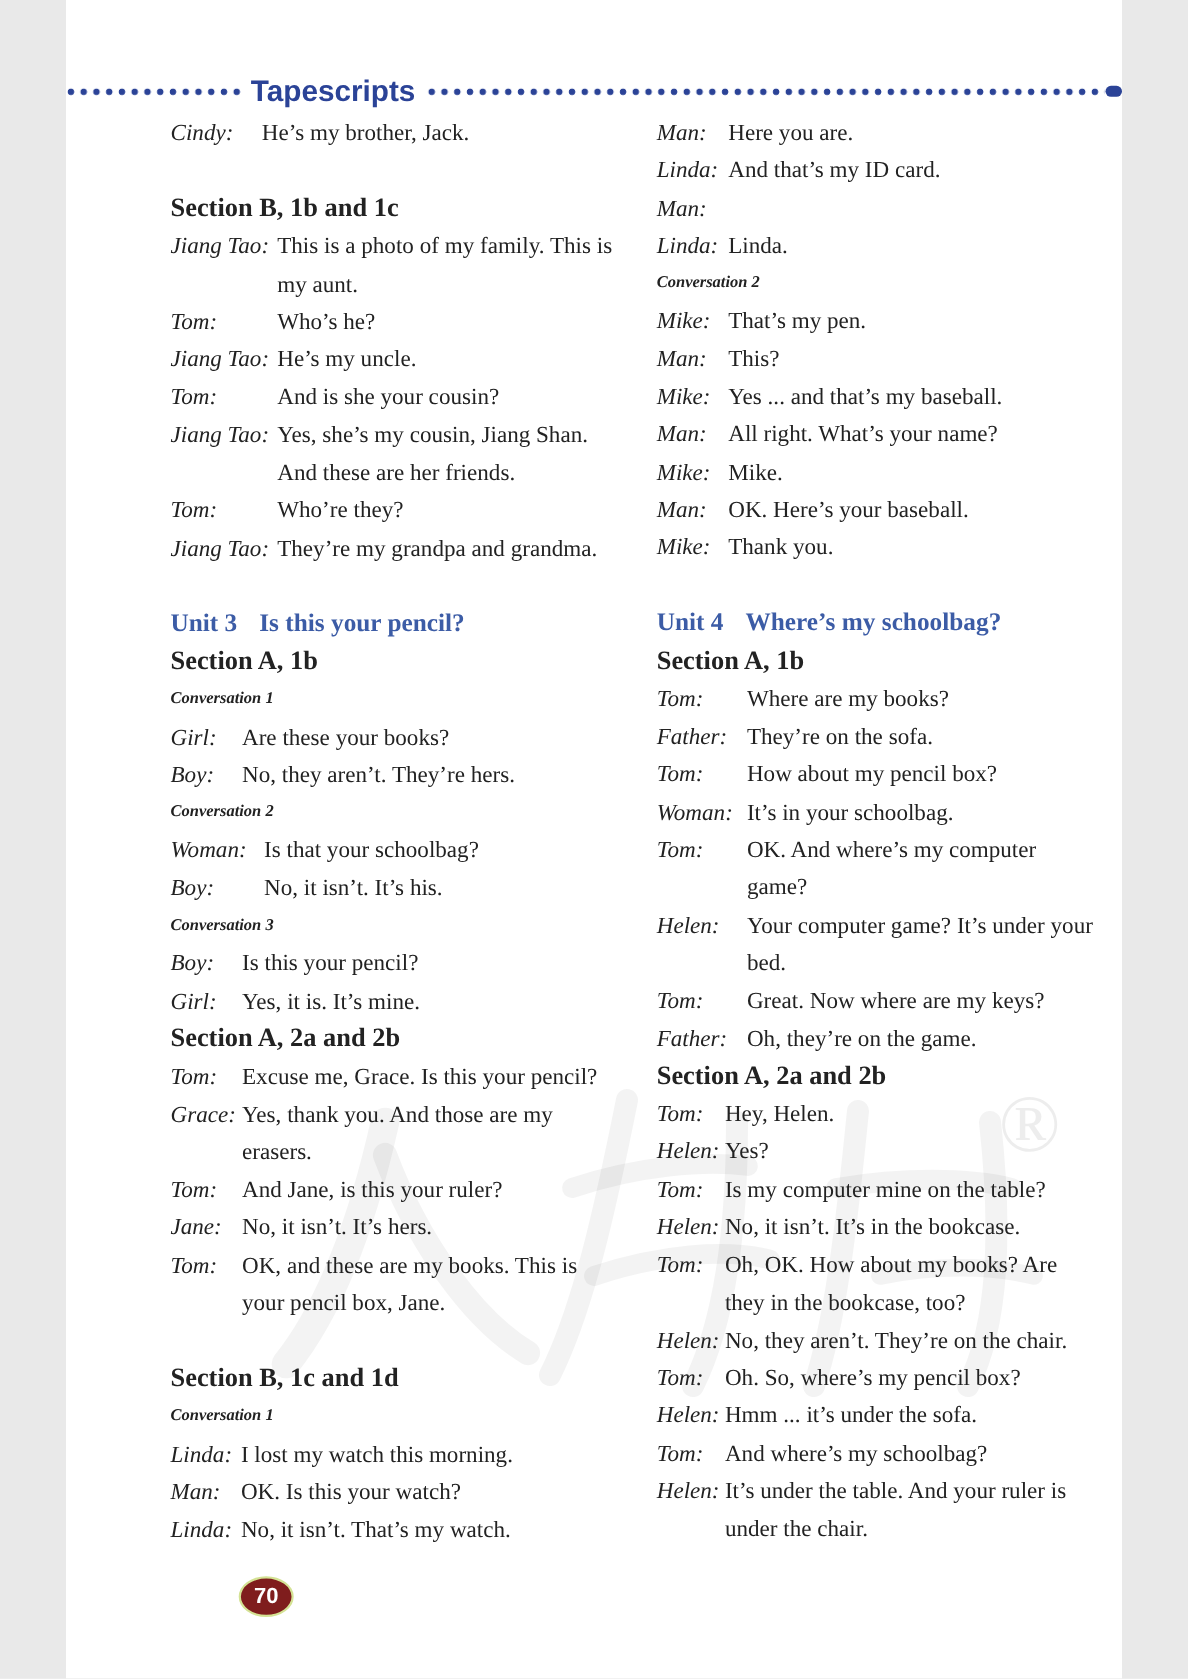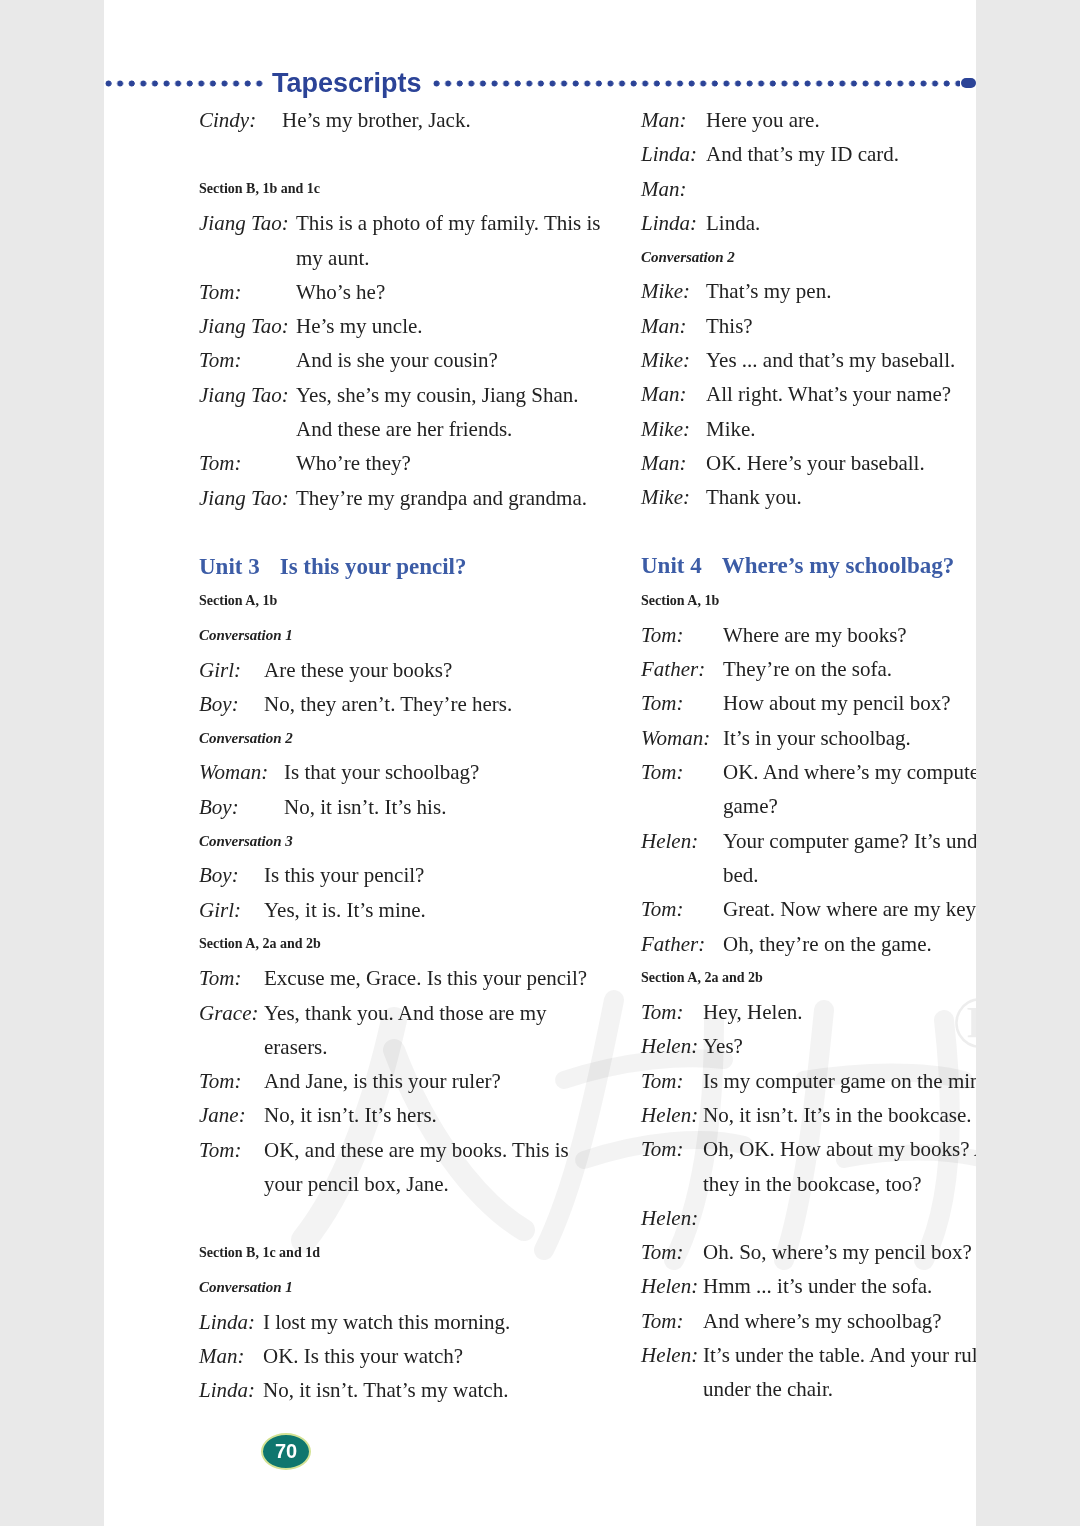--- a/index.html
+++ b/index.html
@@ -1,18 +1,18 @@
 <!DOCTYPE html>
 <html><head>
 <meta charset="utf-8">
 <style>
   html, body { margin: 0; padding: 0; background: #e9e9e9; }
   .page {
     position: relative;
-    width: 872px;
+    width: 960px;
     height: 1526px;
     margin: 0 auto;
     background: #ffffff;
     overflow: hidden;
     font-family: "Liberation Serif", serif;
     color: #222222;
     text-decoration: underline;
   }
 
   
@@ -59,42 +59,42 @@
 
   .drow {
     display: grid;
     grid-template-columns: var(--lw, 70px) 1fr;
   }
   .speaker { font-style: italic; }
   .dtext   { white-space: pre; }
 
   .section-h {
     font-weight: bold;
-    font-size: 14px;
+    font-size: 24px;
   }
   .conv-h {
     font-weight: bold;
     font-style: italic;
     font-size: 15px;
   }
   .unit-h {
     font-weight: bold;
     font-size: 23px;
     color: #3c5ca6;
     white-space: nowrap;
   }
   .unit-h .unit-title { margin-left: 20px; }
   .spacer { height: 34.7px; }
 
   
   .page-pill {
     position: absolute;
     left: 157px; top: 1433px;
     width: 50px; height: 37px;
-    background: #0f766e;
+    background: #7f1d1d;
     border: 2px solid #d4e294;
     box-sizing: border-box;
     border-radius: 50%;
     display: flex;
     align-items: center;
     justify-content: center;
     color: #ffffff;
     font-family: "Liberation Sans", sans-serif;
     font-weight: bold;
     font-size: 20px;
@@ -360,33 +360,34 @@
         <div class="drow" style="--lw: 62px;">
           <span class="speaker">Tom:</span>
           <span class="dtext">Hey, Helen.</span>
         </div>
         <div class="drow" style="--lw: 62px;">
           <span class="speaker">Helen:</span>
           <span class="dtext">Yes?</span>
         </div>
         <div class="drow" style="--lw: 62px;">
           <span class="speaker">Tom:</span>
-          <span class="dtext">Is my computer game on the mine?</span>
+          <span class="dtext">Is my computer mine on the table?</span>
         </div>
         <div class="drow" style="--lw: 62px;">
           <span class="speaker">Helen:</span>
           <span class="dtext">No, it isn’t. It’s in the bookcase.</span>
         </div>
         <div class="drow" style="--lw: 62px;">
           <span class="speaker">Tom:</span>
           <span class="dtext">Oh, OK. How about my books? Are
 they in the bookcase, too?</span>
         </div>
         <div class="drow" style="--lw: 62px;">
           <span class="speaker">Helen:</span>
+          <span class="dtext">No, they aren’t. They’re on the chair.</span>
         </div>
         <div class="drow" style="--lw: 62px;">
           <span class="speaker">Tom:</span>
           <span class="dtext">Oh. So, where’s my pencil box?</span>
         </div>
         <div class="drow" style="--lw: 62px;">
           <span class="speaker">Helen:</span>
           <span class="dtext">Hmm ... it’s under the sofa.</span>
         </div>
         <div class="drow" style="--lw: 62px;">

